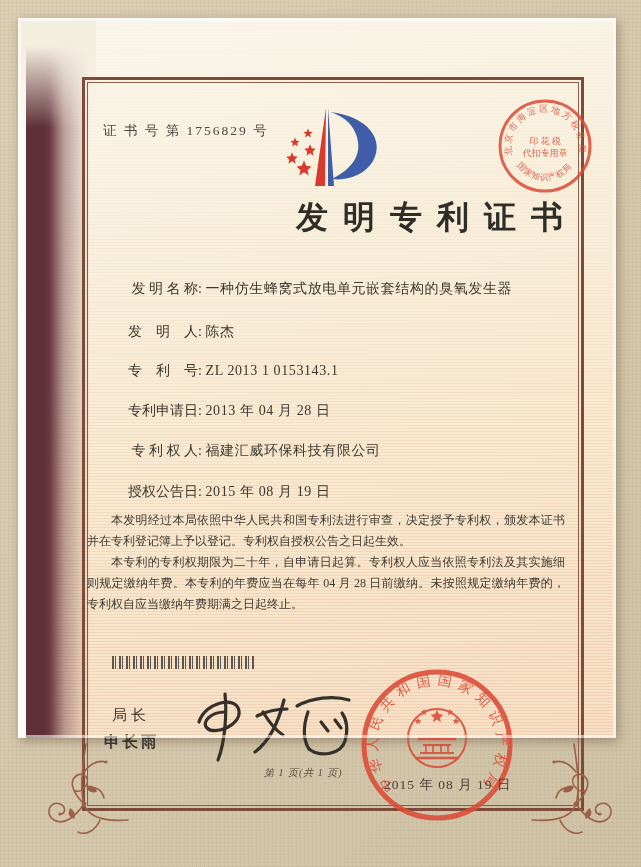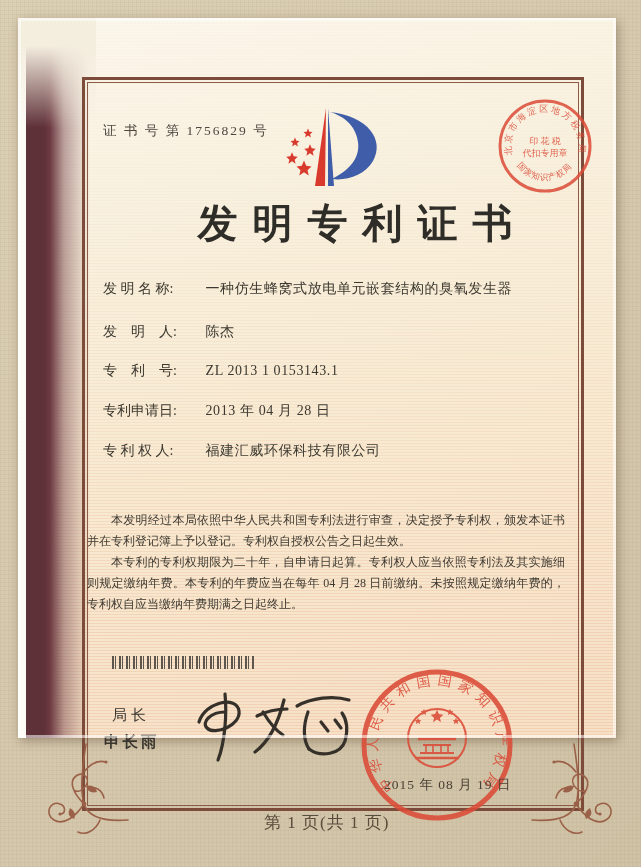--- a/index.html
+++ b/index.html
@@ -38,43 +38,43 @@
   
   .frame{
     position:absolute;left:64px;top:59px;width:496px;height:728px;
     border:3px solid #7d4b3a;
   }
   .frame::before{content:"";position:absolute;inset:2px;border:1px solid #8d5c46;}
   
   .cert-no{position:absolute;left:85px;top:104px;font-size:13.5px;letter-spacing:2px;color:#4c473f;}
   .logo{position:absolute;left:250px;top:82px;width:122px;height:98px;}
   .title{
-    position:absolute;left:64px;top:178px;width:496px;text-align:center;
-    font-size:40px;letter-spacing:15px;text-indent:15px;color:#2f2d28;font-weight:600;padding-left:25px;
+    position:absolute;left:64px;top:178px;width:496px;text-align:right;
+    font-size:32px;letter-spacing:15px;text-indent:15px;color:#2f2d28;font-weight:600;
   }
   .tax-seal{position:absolute;left:478px;top:79px;width:98px;height:98px;opacity:0.85;}
   .field-row{position:absolute;left:85px;font-size:14px;color:#3c382f;white-space:nowrap;}
-  .field-label{display:inline-block;width:99px;}
+  .field-label{display:inline-block;width:99px;text-align:right;}
   .field-value{letter-spacing:0.6px;}
   .row-0{top:262px}.row-1{top:305px}.row-2{top:344px}.row-3{top:384px}.row-4{top:424px}.row-5{top:465px}
   .body-text{
     position:absolute;left:69px;top:492px;width:478px;
     font-size:12px;line-height:21px;color:#3f3a31;text-align:justify;
   }
   .body-text p{margin:0;text-indent:2em;}
   .barcode{
     position:absolute;left:94px;top:638px;width:143px;height:13px;opacity:0.82;
     background:repeating-linear-gradient(90deg,#3c3833 0 2px,transparent 2px 3px,#3c3833 3px 4px,transparent 4px 7px,#3c3833 7px 9px,transparent 9px 10px,#3c3833 10px 11px,transparent 11px 14px);
   }
   .director-label{position:absolute;left:94px;top:688px;font-size:15px;letter-spacing:4px;color:#3a362f;font-weight:400;}
   .director-name{position:absolute;left:86px;top:714px;font-size:15.5px;letter-spacing:3px;color:#3a362f;font-weight:700;}
   .signature{position:absolute;left:165px;top:664px;width:180px;height:92px;}
   .authority-seal{position:absolute;left:342px;top:650px;width:154px;height:154px;opacity:0.88;}
   .grant-date{position:absolute;left:366px;top:758px;font-size:13.5px;letter-spacing:1px;color:#4b4036;z-index:5;}
-  .page-indicator{position:absolute;left:246px;top:793px;font-size:17px;letter-spacing:1px;color:#5a4c3c;}
+  .page-indicator{position:absolute;left:246px;top:748px;font-size:10px;letter-spacing:1px;color:#5a4c3c;font-style:italic;}
   .flourish{position:absolute;width:92px;height:112px;color:#9b6048;}
   .flourish-left{left:22px;top:722px;}
   .flourish-right{left:510px;top:722px;transform:scaleX(-1);}
   .seal-text{font-family:"Liberation Serif","DejaVu Serif",serif;}
 </style>
 </head>
 <body>
 
 <div class="photo">
   <div class="page">
@@ -126,20 +126,24 @@
       <span class="field-label">专　利　号:</span>
       <span class="field-value">ZL 2013 1 0153143.1</span>
     </div>
     <div class="field-row row-3">
       <span class="field-label">专利申请日:</span>
       <span class="field-value">2013 年 04 月 28 日</span>
     </div>
     <div class="field-row row-4">
       <span class="field-label">专 利 权 人:</span>
       <span class="field-value">福建汇威环保科技有限公司</span>
+    </div>
+    <div class="field-row row-5">
+      <span class="field-label">授权公告日:</span>
+      <span class="field-value">2015 年 08 月 19 日</span>
     </div>
 
     <div class="body-text">
       <p>本发明经过本局依照中华人民共和国专利法进行审查，决定授予专利权，颁发本证书并在专利登记簿上予以登记。专利权自授权公告之日起生效。</p>
       <p>本专利的专利权期限为二十年，自申请日起算。专利权人应当依照专利法及其实施细则规定缴纳年费。本专利的年费应当在每年 04 月 28 日前缴纳。未按照规定缴纳年费的，专利权自应当缴纳年费期满之日起终止。</p>
     </div>
 
     <div class="barcode"></div>
 
     <div class="director-label">局长</div>

